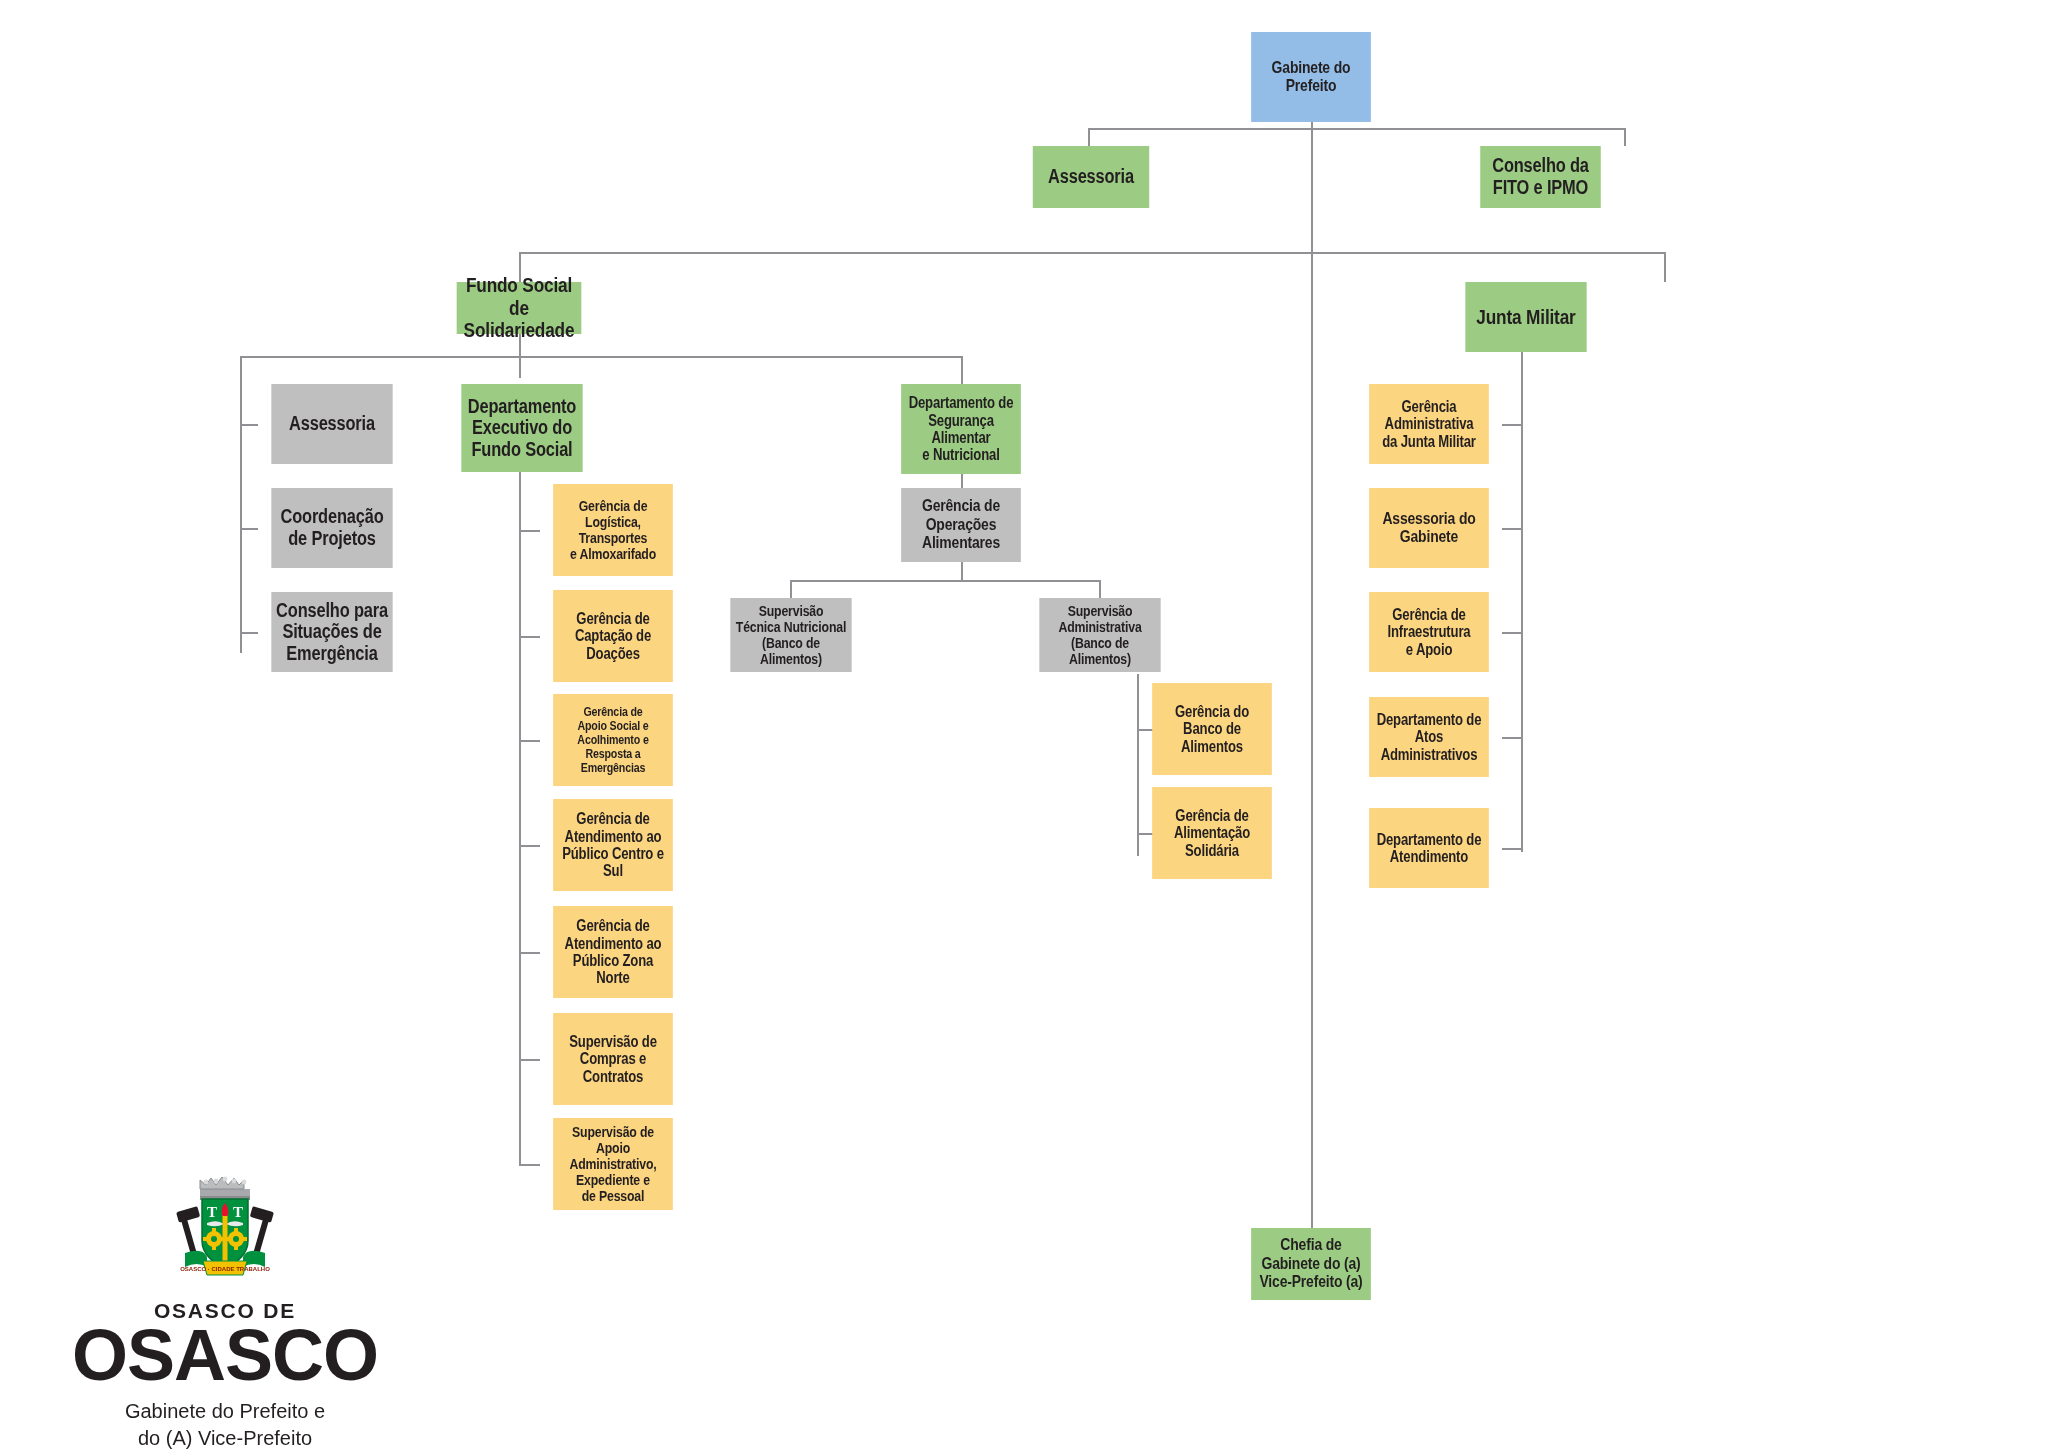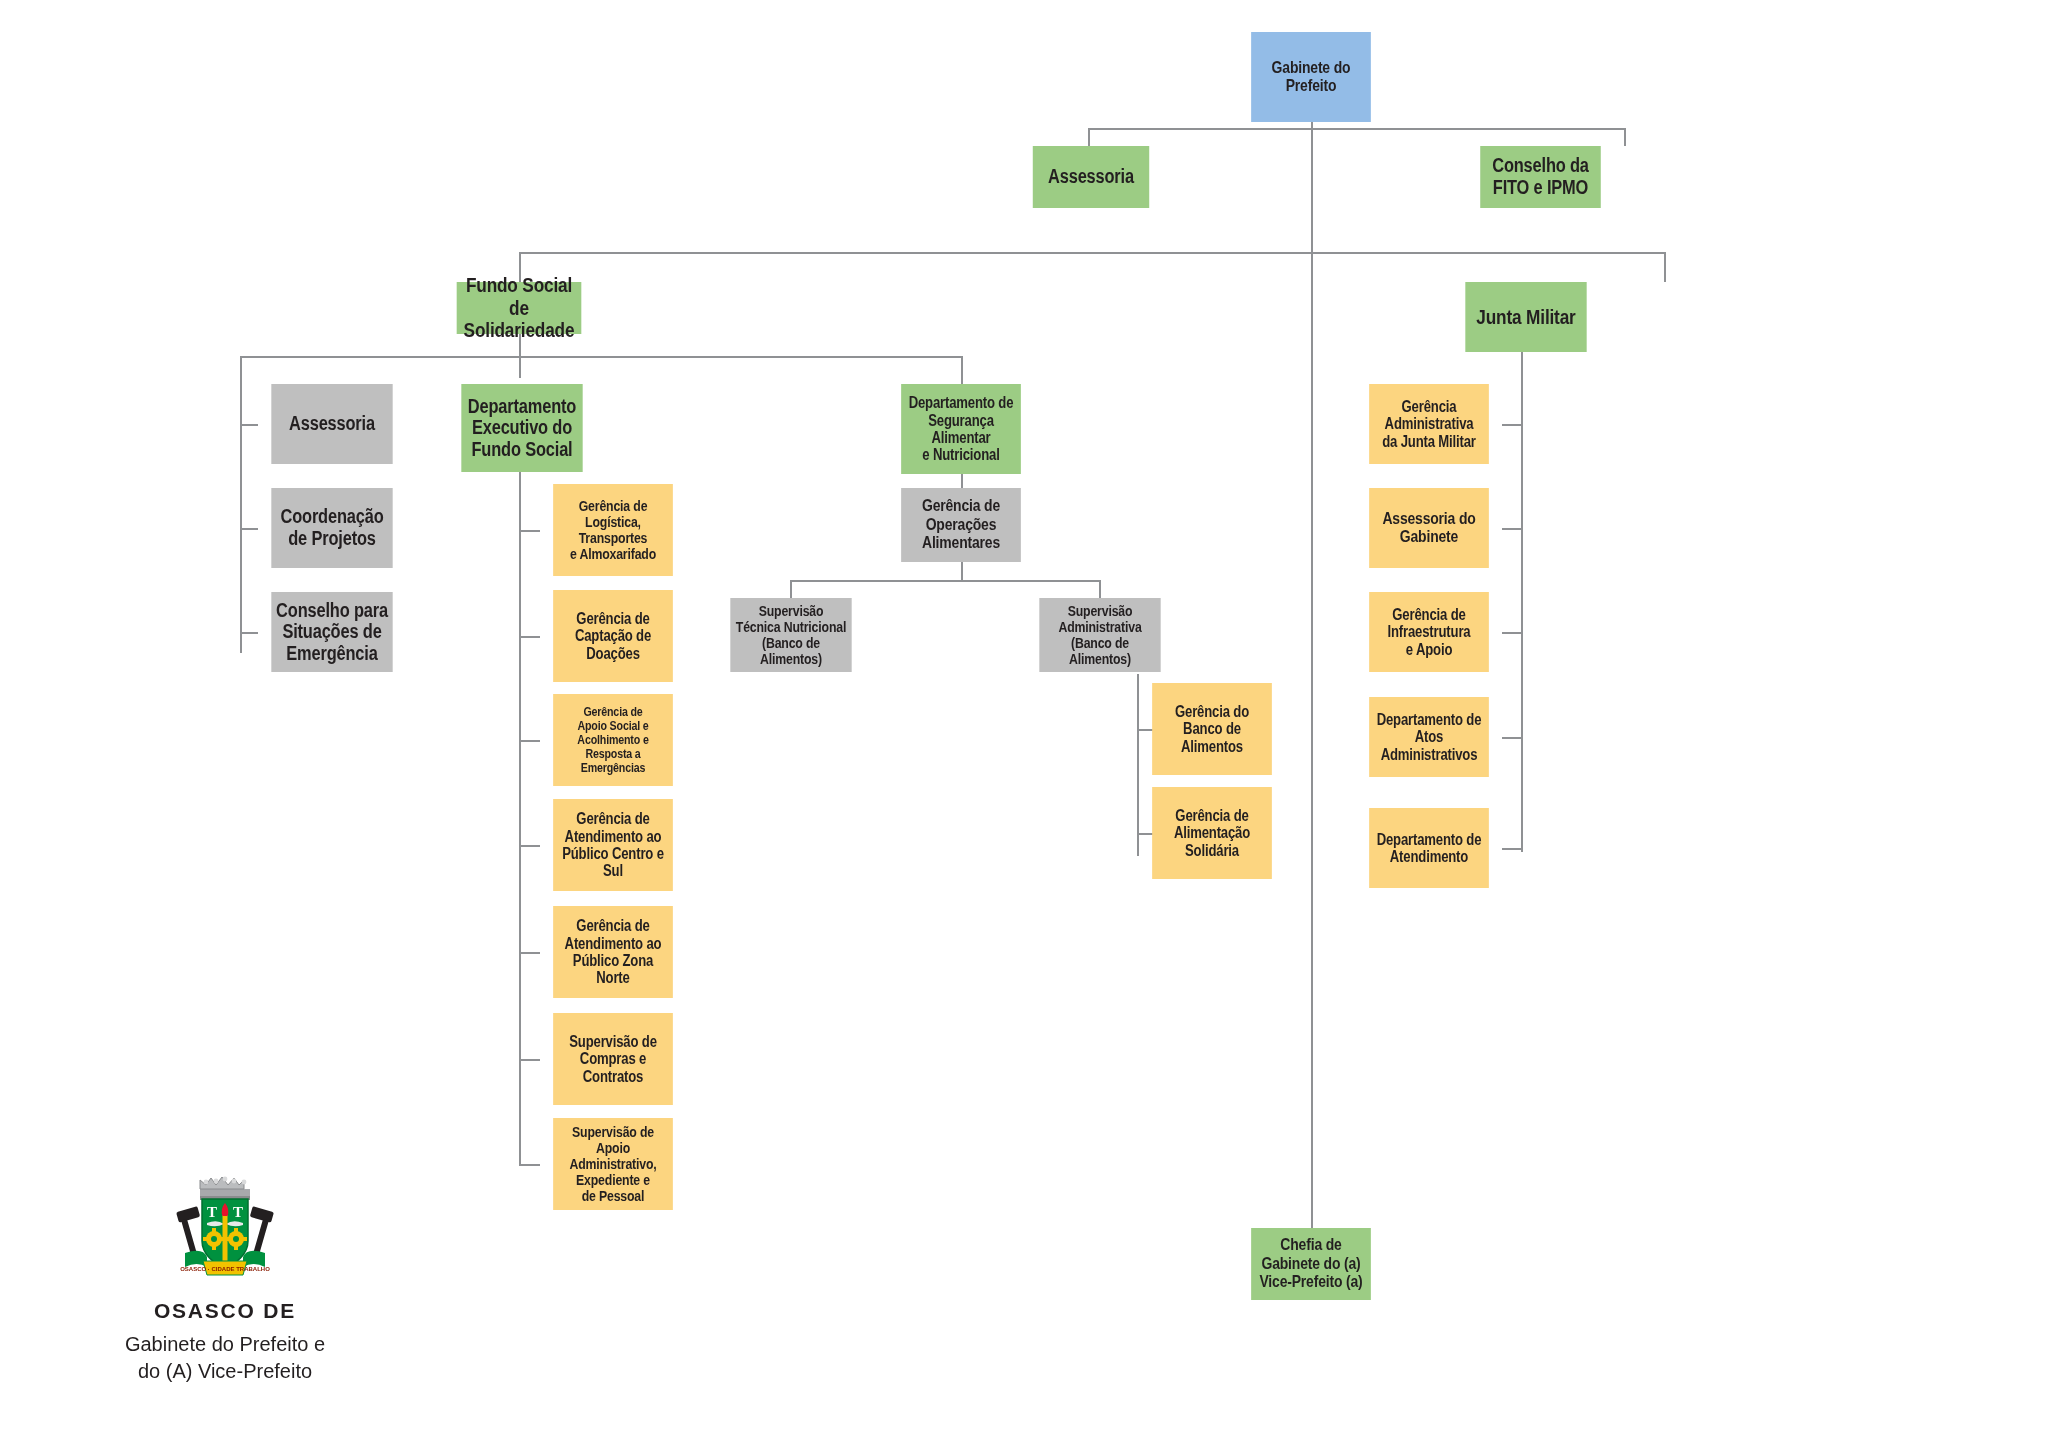--- a/index.html
+++ b/index.html
@@ -292,17 +292,18 @@
         <rect x="56" y="62" width="4" height="4"></rect>
           <rect x="74" y="62" width="4" height="4"></rect>
       </g>
 
       <path d="M16 78 Q34 72 38 82 L38 92 Q28 86 16 92 Z" fill="#00913f"></path>
       <path d="M96 78 Q78 72 74 82 L74 92 Q84 86 96 92 Z" fill="#00913f"></path>
       <path d="M34 86 H78 L74 100 H38 Z" fill="#f2c200" stroke="#00913f" stroke-width="1"></path>
       <text x="56" y="96" font-family="Liberation Sans, sans-serif" font-size="6" font-weight="700" fill="#8a1a00" text-anchor="middle">OSASCO · CIDADE TRABALHO</text>
     </svg>
     <div class="logo-cidade">OSASCO DE</div>
+    <div class="logo-osasco">OSASCO</div>
     <div class="logo-sub">Gabinete do Prefeito e
 do (A) Vice-Prefeito</div>
   </div>
 
 </div>
 
 </body></html>

